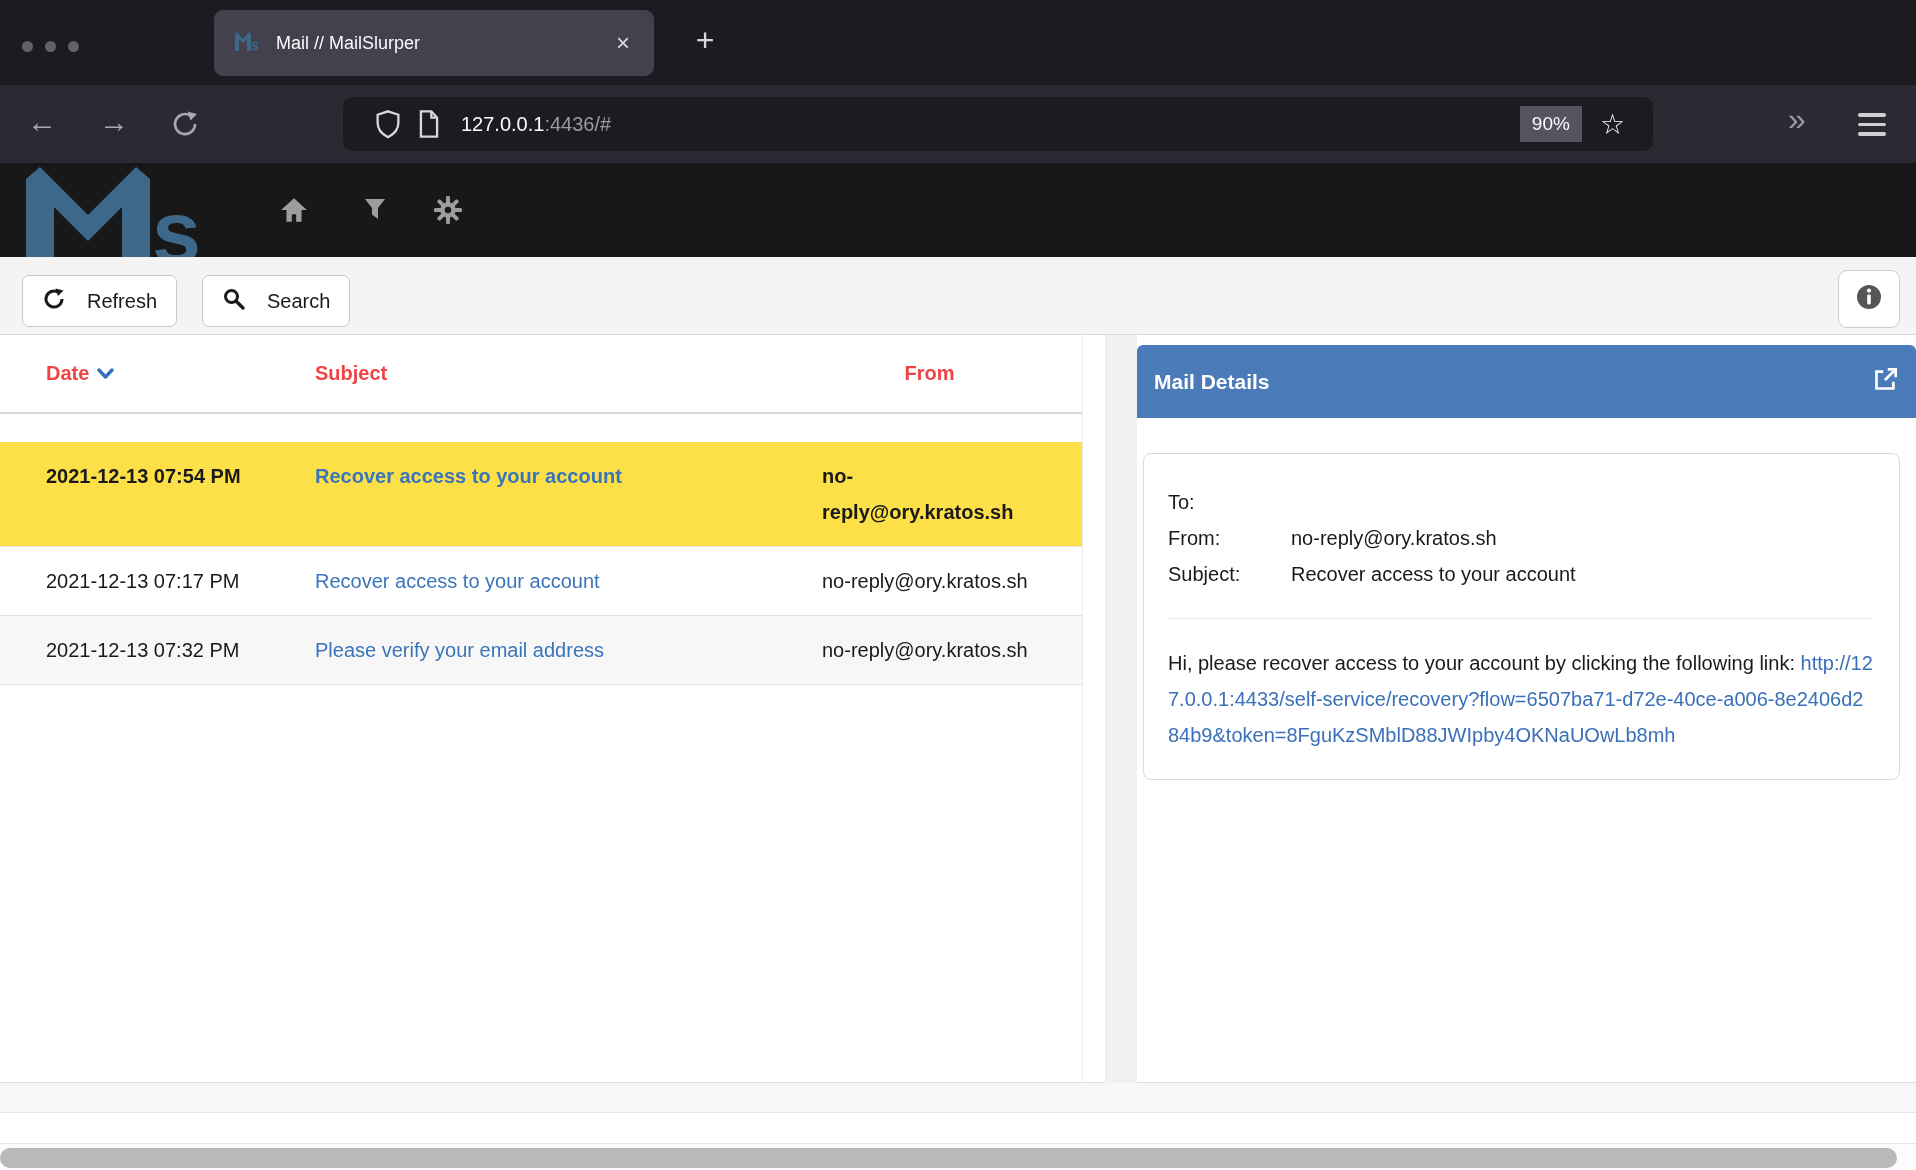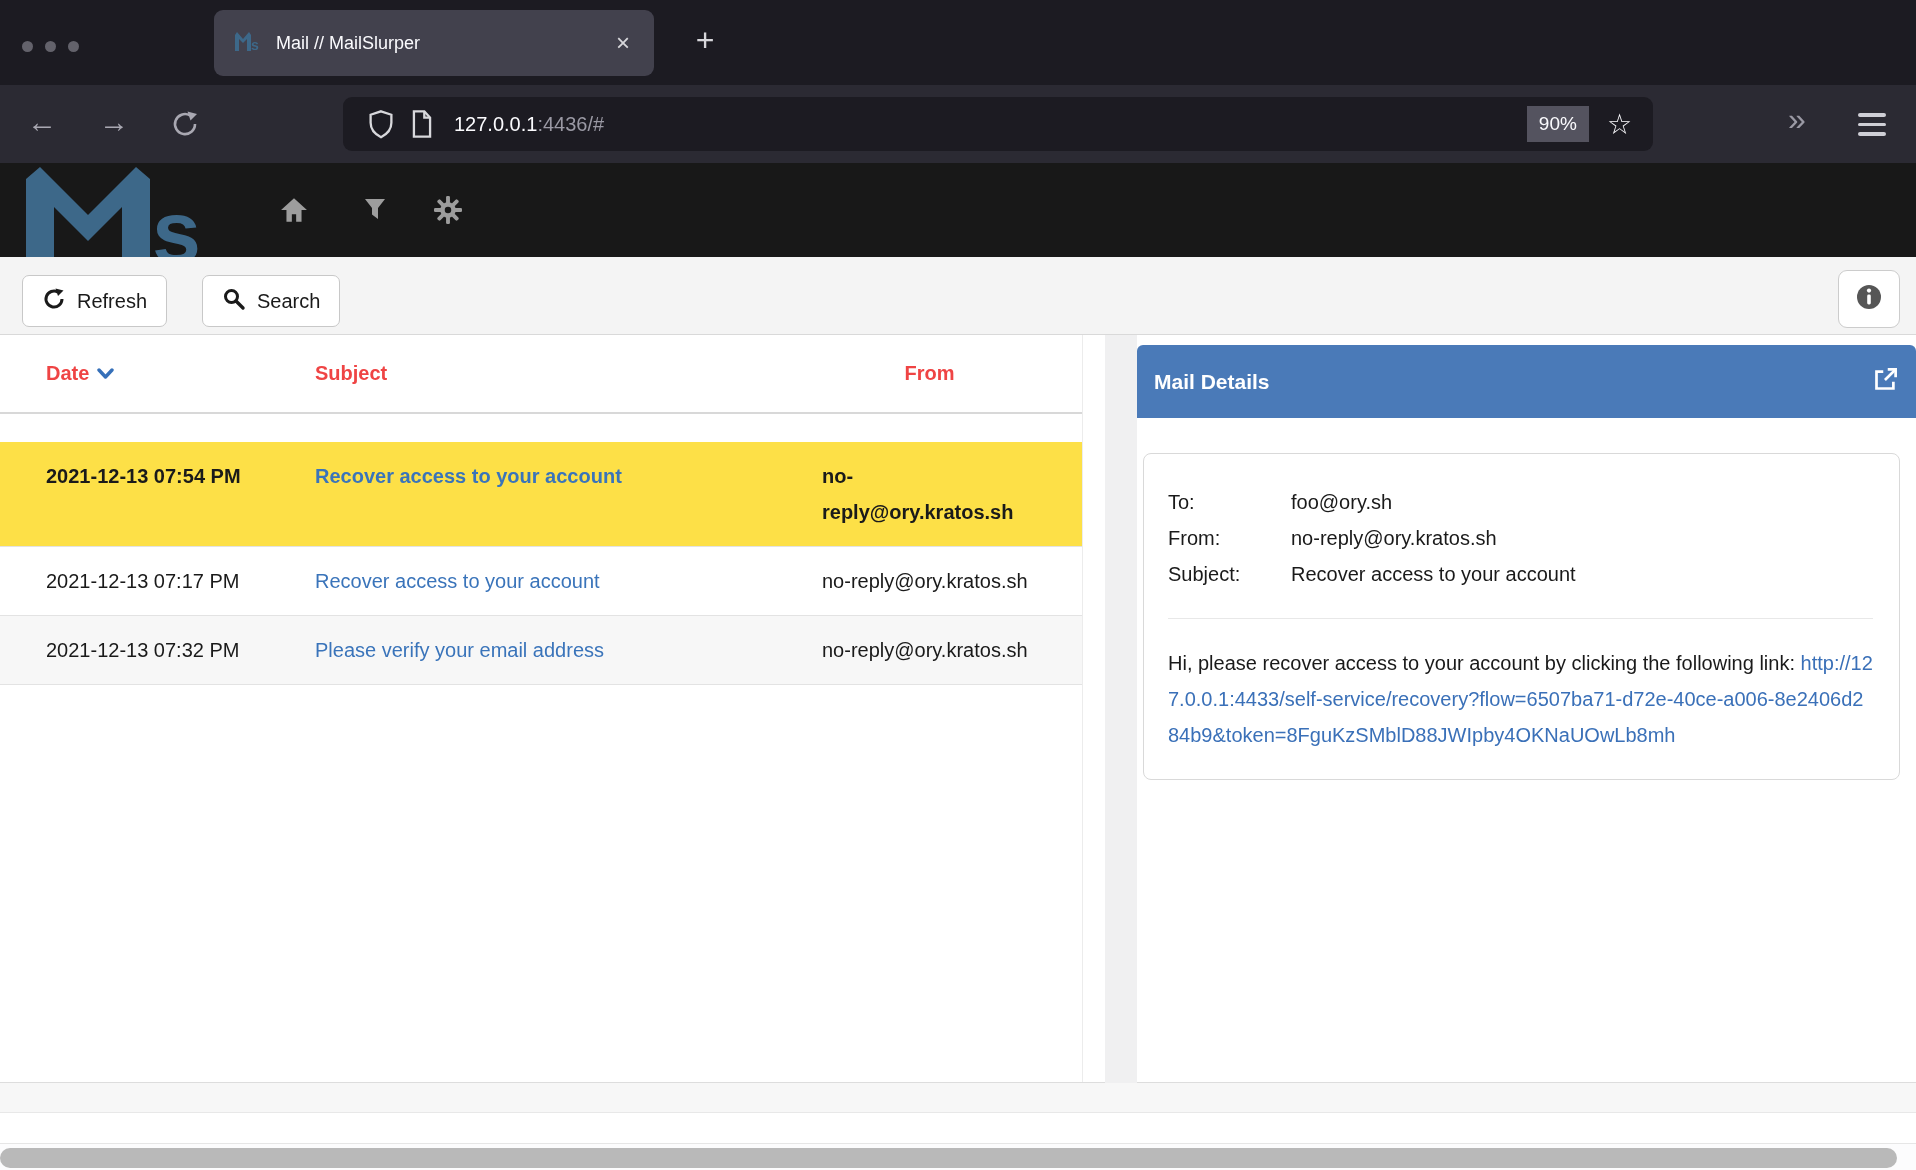--- a/index.html
+++ b/index.html
@@ -17,42 +17,42 @@
   .tab-favicon { margin-right:16px; flex:0 0 auto; }
   .tab-title { font-size:18px; flex:1; white-space:nowrap; }
   .tab-close { font-size:24px; color:#d7d7db; padding:0 4px; }
   .new-tab { position:absolute; left:685px; top:22px; font-size:32px; color:#d7d7db; width:40px; text-align:center; }
 
   .nav-toolbar { position:absolute; top:85px; left:0; width:1916px; height:78px; background:#2b2a33; }
   .nav-btn { position:absolute; top:20px; width:44px; font-size:30px; color:#a9a8b2; text-align:center; }
   .nav-back { left:20px; } .nav-forward { left:92px; }
   .nav-reload { position:absolute; left:170px; top:24px; }
   .url-bar { position:absolute; left:343px; top:12px; width:1310px; height:54px; background:#1c1b22;
-             border-radius:9px; display:flex; align-items:center; padding:0 17px; }
+             border-radius:9px; display:flex; align-items:center; padding:0 24px; }
   .url-icon { margin:0 7px; display:flex; }
   .url-text { font-size:20px; color:#fbfbfe; margin-left:12px; white-space:nowrap; }
   .url-dim { color:#9a99a4; }
   .zoom-badge { margin-left:auto; background:#54535f; color:#fbfbfe; font-size:19px;
                 padding:7px 12px; border-radius:0; }
   .star-btn { font-size:28px; color:#fbfbfe; margin-left:18px; margin-right:4px; }
   .overflow-btn { position:absolute; left:1788px; top:16px; font-size:32px; color:#9a99a4; }
   .hamburger { position:absolute; left:1858px; top:28px; width:28px; display:flex; flex-direction:column; gap:6px; }
   .hamburger span { display:block; height:3.5px; background:#cfcfd6; border-radius:2px; }
 
   
   .app-navbar { position:absolute; top:163px; left:0; width:1916px; height:94px; background:#181818; overflow:hidden; }
   .logo { position:absolute; left:22px; top:2px; }
   .navbar-icon { position:absolute; top:33px; }
   .icon-home { left:280px; } .icon-filter { left:362px; } .icon-gear { left:434px; }
 
   
   .sub-toolbar { position:absolute; top:257px; left:0; width:1916px; height:78px; background:#f4f4f4;
                  border-bottom:1px solid #d9d9d9; }
   .btn { position:absolute; top:18px; height:52px; background:#fff; border:1px solid #c8c8c8;
-         border-radius:7px; display:flex; align-items:center; gap:11px; font-size:20px;
+         border-radius:7px; display:flex; align-items:center; gap:21px; font-size:20px;
          color:#1a1a1a; padding:0 19px; }
   .btn-refresh { left:22px; } .btn-search { left:202px; }
   .info-btn { position:absolute; right:16px; top:13px; width:62px; height:58px; background:#fff;
               border:1px solid #ccc; border-radius:9px; display:flex; align-items:center; justify-content:center; }
 
   
   .content { position:absolute; top:335px; left:0; width:1916px; height:748px; display:flex; }
   .mail-list-panel { width:1105px; background:#fff; border-bottom:1px solid #dddddd; }
   .list-inner { width:1083px; border-right:1px solid #ececec; height:100%; }
   .panel-gap { width:32px; background:#f0f0f1; }
@@ -257,21 +257,20 @@
           <path d="M10 5 H4 V20 H19 V14" fill="none" stroke="#ffffff" stroke-width="2.4"></path>
           <path d="M14 3 H21 V10" fill="none" stroke="#ffffff" stroke-width="2.4"></path>
           <path d="M21 3 L11.5 12.5" fill="none" stroke="#ffffff" stroke-width="2.4"></path>
         </svg>
       </span>
     </div>
 
     <div class="details-card">
       <div class="field-row">
         <span>To:</span>
-        <span>foo@ory.sh</span>
       </div>
       <div class="field-row">
         <span>From:</span>
         <span>no-reply@ory.kratos.sh</span>
       </div>
       <div class="field-row">
         <span>Subject:</span>
         <span>Recover access to your account</span>
       </div>
       <hr class="card-divider">

